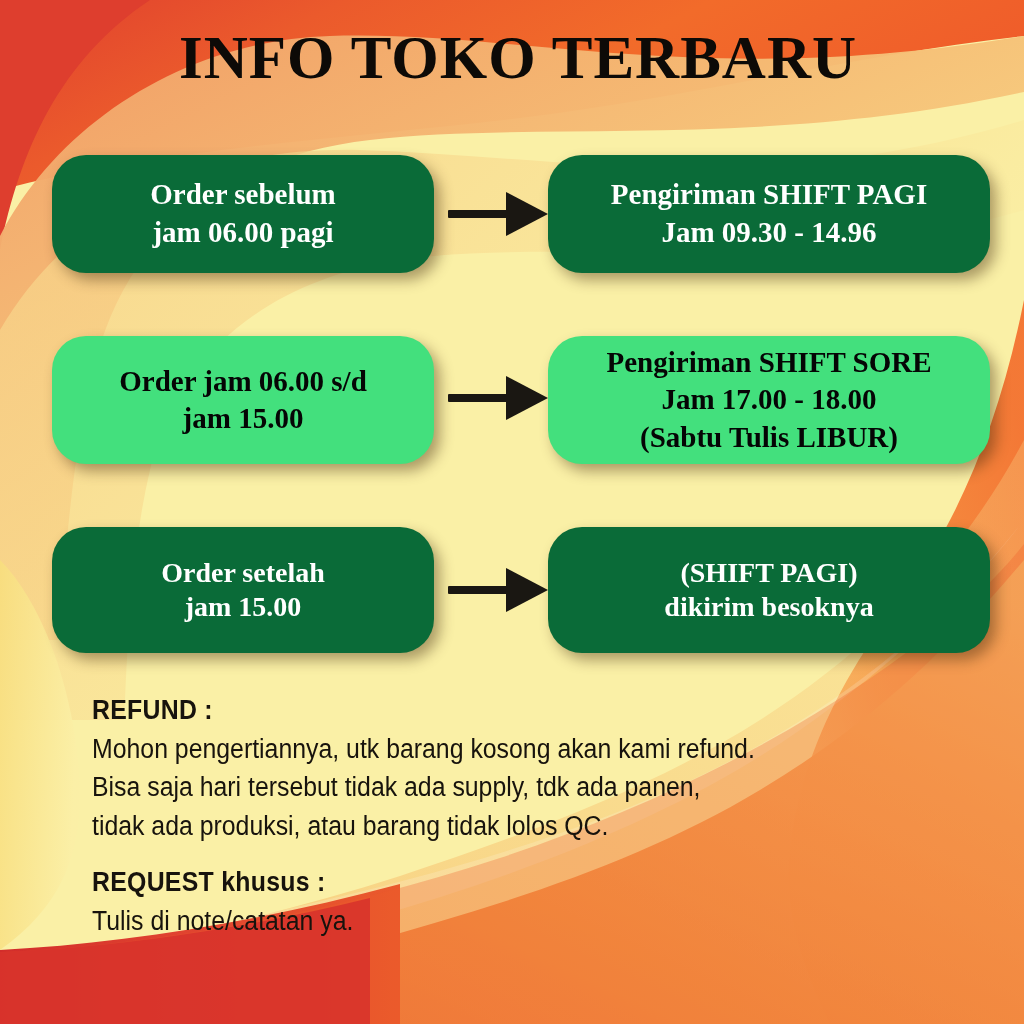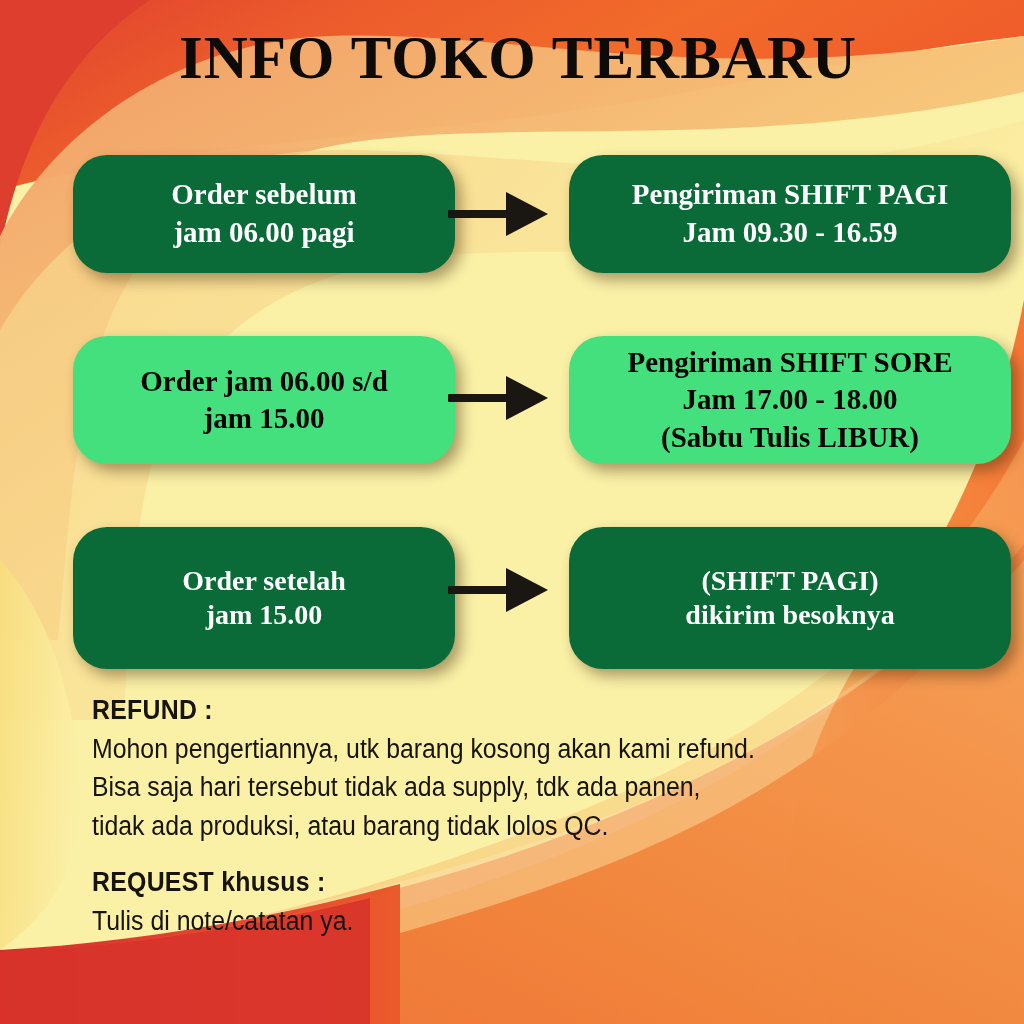--- a/index.html
+++ b/index.html
@@ -36,31 +36,30 @@
   .box{
     position:absolute;
     display:flex;align-items:center;justify-content:center;
     text-align:center;
     border-radius:34px;
     font-family:"Liberation Serif", serif;
     font-weight:bold;
     box-shadow:6px 7px 14px rgba(60,35,10,0.42);
     box-sizing:border-box;
     padding:4px 10px;
-    margin-left:21px;
   }
   .box .txt{display:block;width:100%;}
   .box-dark{background:#0A6B38;color:#ffffff;}
   .box-light{background:#43E07D;color:#050505;}
   .box .line{display:block;}
 
   
   .r1{top:155px;height:118px;}
   .r2{top:336px;height:128px;}
-  .r3{top:527px;height:142px;}
+  .r3{top:527px;height:126px;}
   .left{left:52px;width:382px;}
   .right{left:548px;width:442px;}
 
   .fs1{font-size:29px;line-height:1.30;}
   .fs2{font-size:29px;line-height:1.28;}
   .fs3{font-size:28px;line-height:1.22;}
 
   
   .arrow{position:absolute;z-index:5;height:0;}
   .arrow .shaft{
@@ -199,21 +198,21 @@
         <span class="line">jam 06.00 pagi</span>
       </span>
     </div>
     <div class="arrow a1">
       <span class="shaft"></span>
       <span class="head"></span>
     </div>
     <div class="box box-dark right r1 fs1">
       <span class="txt">
         <span class="line">Pengiriman SHIFT PAGI</span>
-        <span class="line">Jam 09.30 - 16.59</span>
+        <span class="line">Jam 09.30 - 14.96</span>
       </span>
     </div>
 
     <div class="box box-light left r2 fs2">
       <span class="txt">
         <span class="line">Order jam 06.00 s/d</span>
         <span class="line">jam 15.00</span>
       </span>
     </div>
     <div class="arrow a2">

